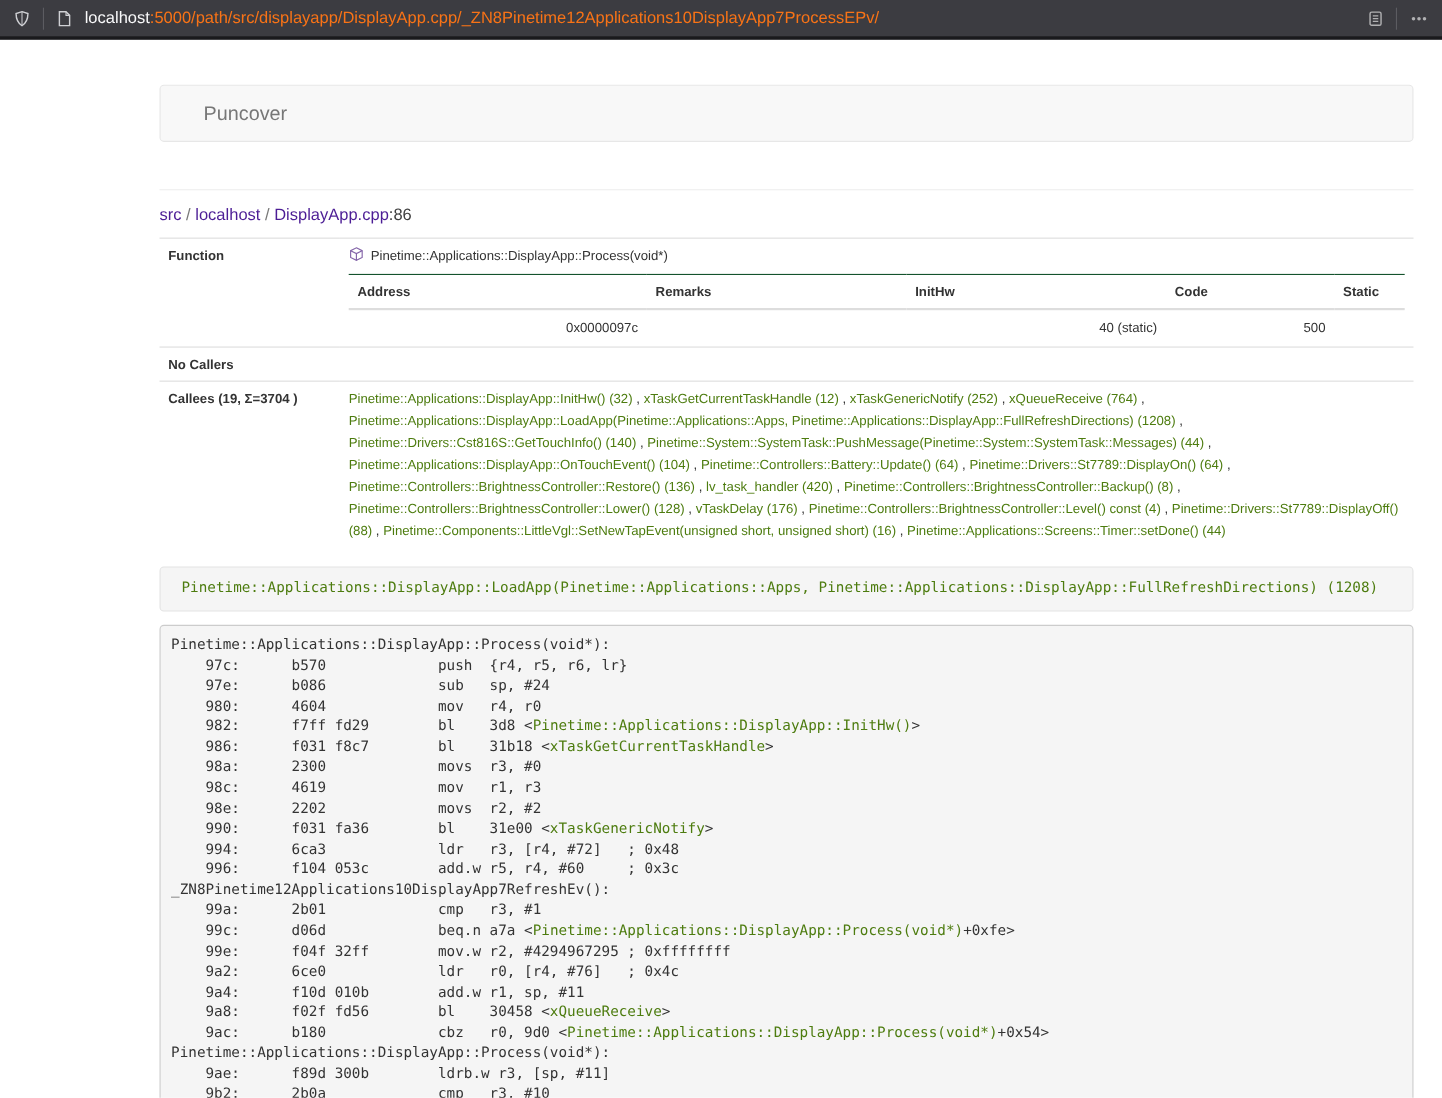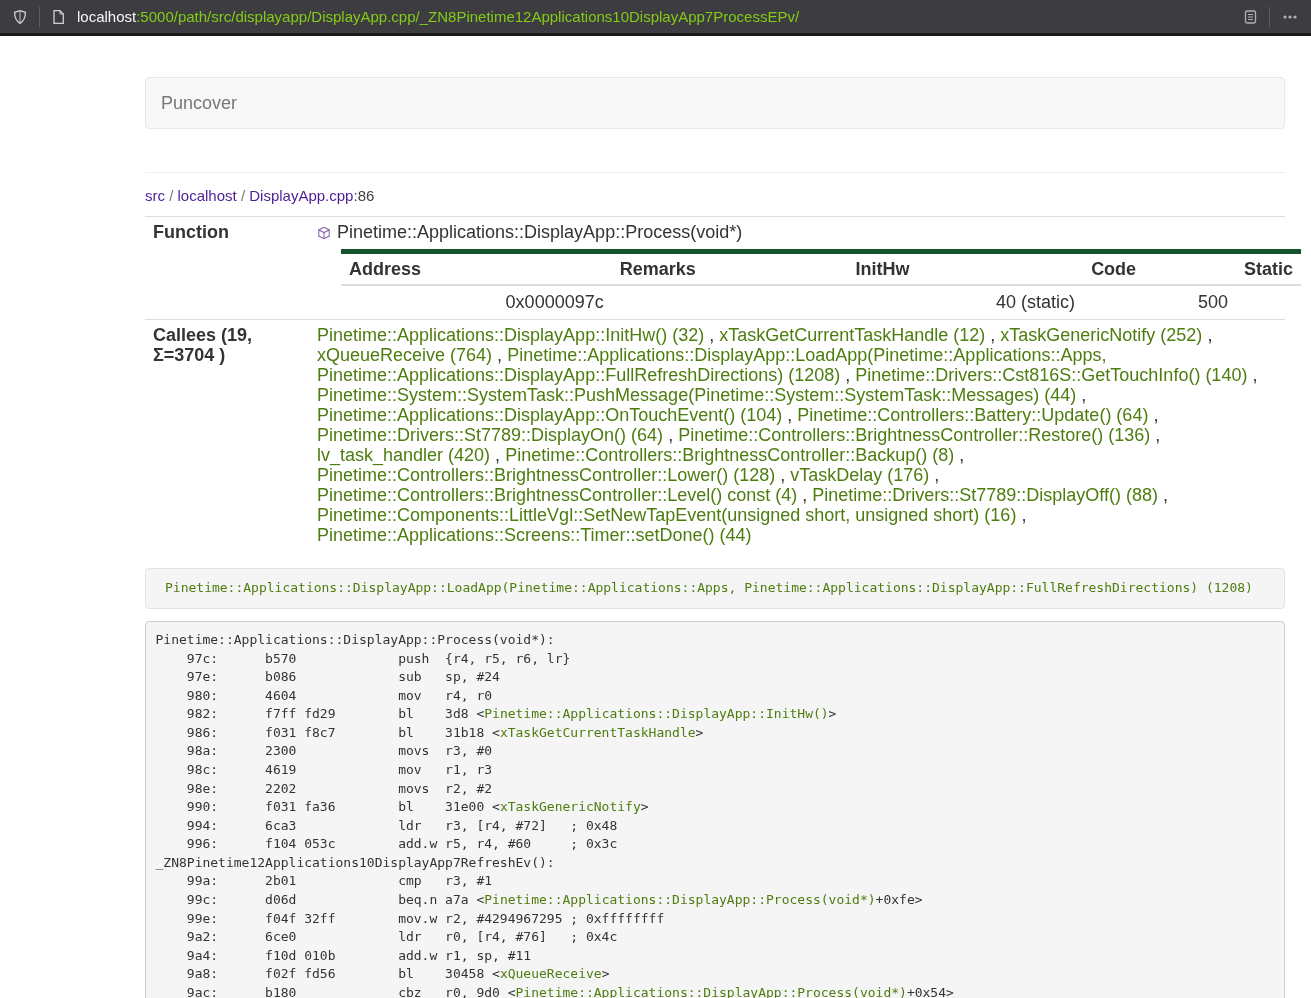--- a/index.html
+++ b/index.html
@@ -9,43 +9,43 @@
   }
   
   .browser-bar{
     height:33px;background:#3c3c41;border-bottom:3px solid #1a1a1d;
     display:flex;align-items:center;padding:0 12px;box-sizing:content-box;
   }
   .bar-sep{width:1px;height:20px;background:#5c5c61;margin:0 11px;flex:0 0 auto;}
   .bar-icon{flex:0 0 auto;display:flex;align-items:center;}
   .url-text{font-size:15px;white-space:nowrap;overflow:hidden;margin-left:11px;flex:1 1 auto;}
   .url-host{color:#f9f9fa;}
-  .url-rest{color:#84cc16;}
+  .url-rest{color:#f97316;}
   .bar-right{margin-left:auto;display:flex;align-items:center;flex:0 0 auto;}
   
   .content{width:1140px;margin-left:145px;padding-top:41px;}
   .navbar{
     height:50px;background:#f8f8f8;border:1px solid #e7e7e7;border-radius:4px;
     display:flex;align-items:center;padding:0 15px;
   }
-  .brand{font-size:18px;color:#777;text-decoration:none;}
+  .brand{font-size:18px;color:#777;text-decoration:none;margin-left:24px;}
   hr{border:0;border-top:1px solid #eee;margin:43px 0 0 0;}
   .breadcrumb{margin:14px 0 12px 0;font-size:15px;}
   .breadcrumb a{color:#4c1d95;text-decoration:none;}
   .breadcrumb .crumb-sep{color:#777;}
   .breadcrumb .crumb-suffix{color:#404040;}
   
-  table.sym{width:100%;border-collapse:collapse;font-size:18px;line-height:20px;}
+  table.sym{width:100%;border-collapse:collapse;font-size:12px;line-height:20px;}
   table.sym > tbody > tr > th, table.sym > tbody > tr > td{
     padding:5px 8px;text-align:left;vertical-align:top;font-weight:normal;
   }
   table.sym > tbody > tr > th.lbl{width:148px;font-weight:bold;}
   tr.row-top > th, tr.row-top > td{border-top:1px solid #ddd;}
   td.nested-wrap{padding:0 8px !important;}
-  table.inner{width:100%;border-collapse:collapse;border-top:5px solid #14532d;margin-left:24px;}
+  table.inner{width:100%;border-collapse:collapse;border-top:1px solid #14532d;}
   table.inner th{
     padding:5px 8px;text-align:left;font-weight:bold;border-bottom:2px solid #ddd;line-height:20px;
   }
   table.inner td{padding:6px 8px 7px 8px;line-height:20px;text-align:right;}
   .col-address{width:255px;}.col-remarks{width:220px;}.col-stack{width:220px;}.col-code{width:137px;}
   .sym-icon{display:inline-block;vertical-align:-2px;margin-right:6px;}
   a.lnk{color:#4d7c0f;text-decoration:none;}
   .callee-cell{line-height:20px;}
   
   .well{
@@ -138,20 +138,24 @@
                 <td></td>
                 <td>40 (static)</td>
                 <td>500</td>
                 <td></td>
               </tr>
             </tbody>
           </table>
         </td>
       </tr>
       <tr class="row-top">
+        <th class="lbl">No Callers</th>
+        <td></td>
+      </tr>
+      <tr class="row-top">
         <th class="lbl">Callees (19, Σ=3704 )</th>
         <td class="callee-cell"><a href="#" class="lnk">Pinetime::Applications::DisplayApp::InitHw() (32)</a> , <a href="#" class="lnk">xTaskGetCurrentTaskHandle (12)</a> , <a href="#" class="lnk">xTaskGenericNotify (252)</a> , <a href="#" class="lnk">xQueueReceive (764)</a> , <a href="#" class="lnk">Pinetime::Applications::DisplayApp::LoadApp(Pinetime::Applications::Apps, Pinetime::Applications::DisplayApp::FullRefreshDirections) (1208)</a> , <a href="#" class="lnk">Pinetime::Drivers::Cst816S::GetTouchInfo() (140)</a> , <a href="#" class="lnk">Pinetime::System::SystemTask::PushMessage(Pinetime::System::SystemTask::Messages) (44)</a> , <a href="#" class="lnk">Pinetime::Applications::DisplayApp::OnTouchEvent() (104)</a> , <a href="#" class="lnk">Pinetime::Controllers::Battery::Update() (64)</a> , <a href="#" class="lnk">Pinetime::Drivers::St7789::DisplayOn() (64)</a> , <a href="#" class="lnk">Pinetime::Controllers::BrightnessController::Restore() (136)</a> , <a href="#" class="lnk">lv_task_handler (420)</a> , <a href="#" class="lnk">Pinetime::Controllers::BrightnessController::Backup() (8)</a> , <a href="#" class="lnk">Pinetime::Controllers::BrightnessController::Lower() (128)</a> , <a href="#" class="lnk">vTaskDelay (176)</a> , <a href="#" class="lnk">Pinetime::Controllers::BrightnessController::Level() const (4)</a> , <a href="#" class="lnk">Pinetime::Drivers::St7789::DisplayOff() (88)</a> , <a href="#" class="lnk">Pinetime::Components::LittleVgl::SetNewTapEvent(unsigned short, unsigned short) (16)</a> , <a href="#" class="lnk">Pinetime::Applications::Screens::Timer::setDone() (44)</a></td>
       </tr>
     </tbody>
   </table>
 
   <div class="well">
     <a href="#" class="lnk">Pinetime::Applications::DisplayApp::LoadApp(Pinetime::Applications::Apps, Pinetime::Applications::DisplayApp::FullRefreshDirections) (1208)</a>
   </div>
 

